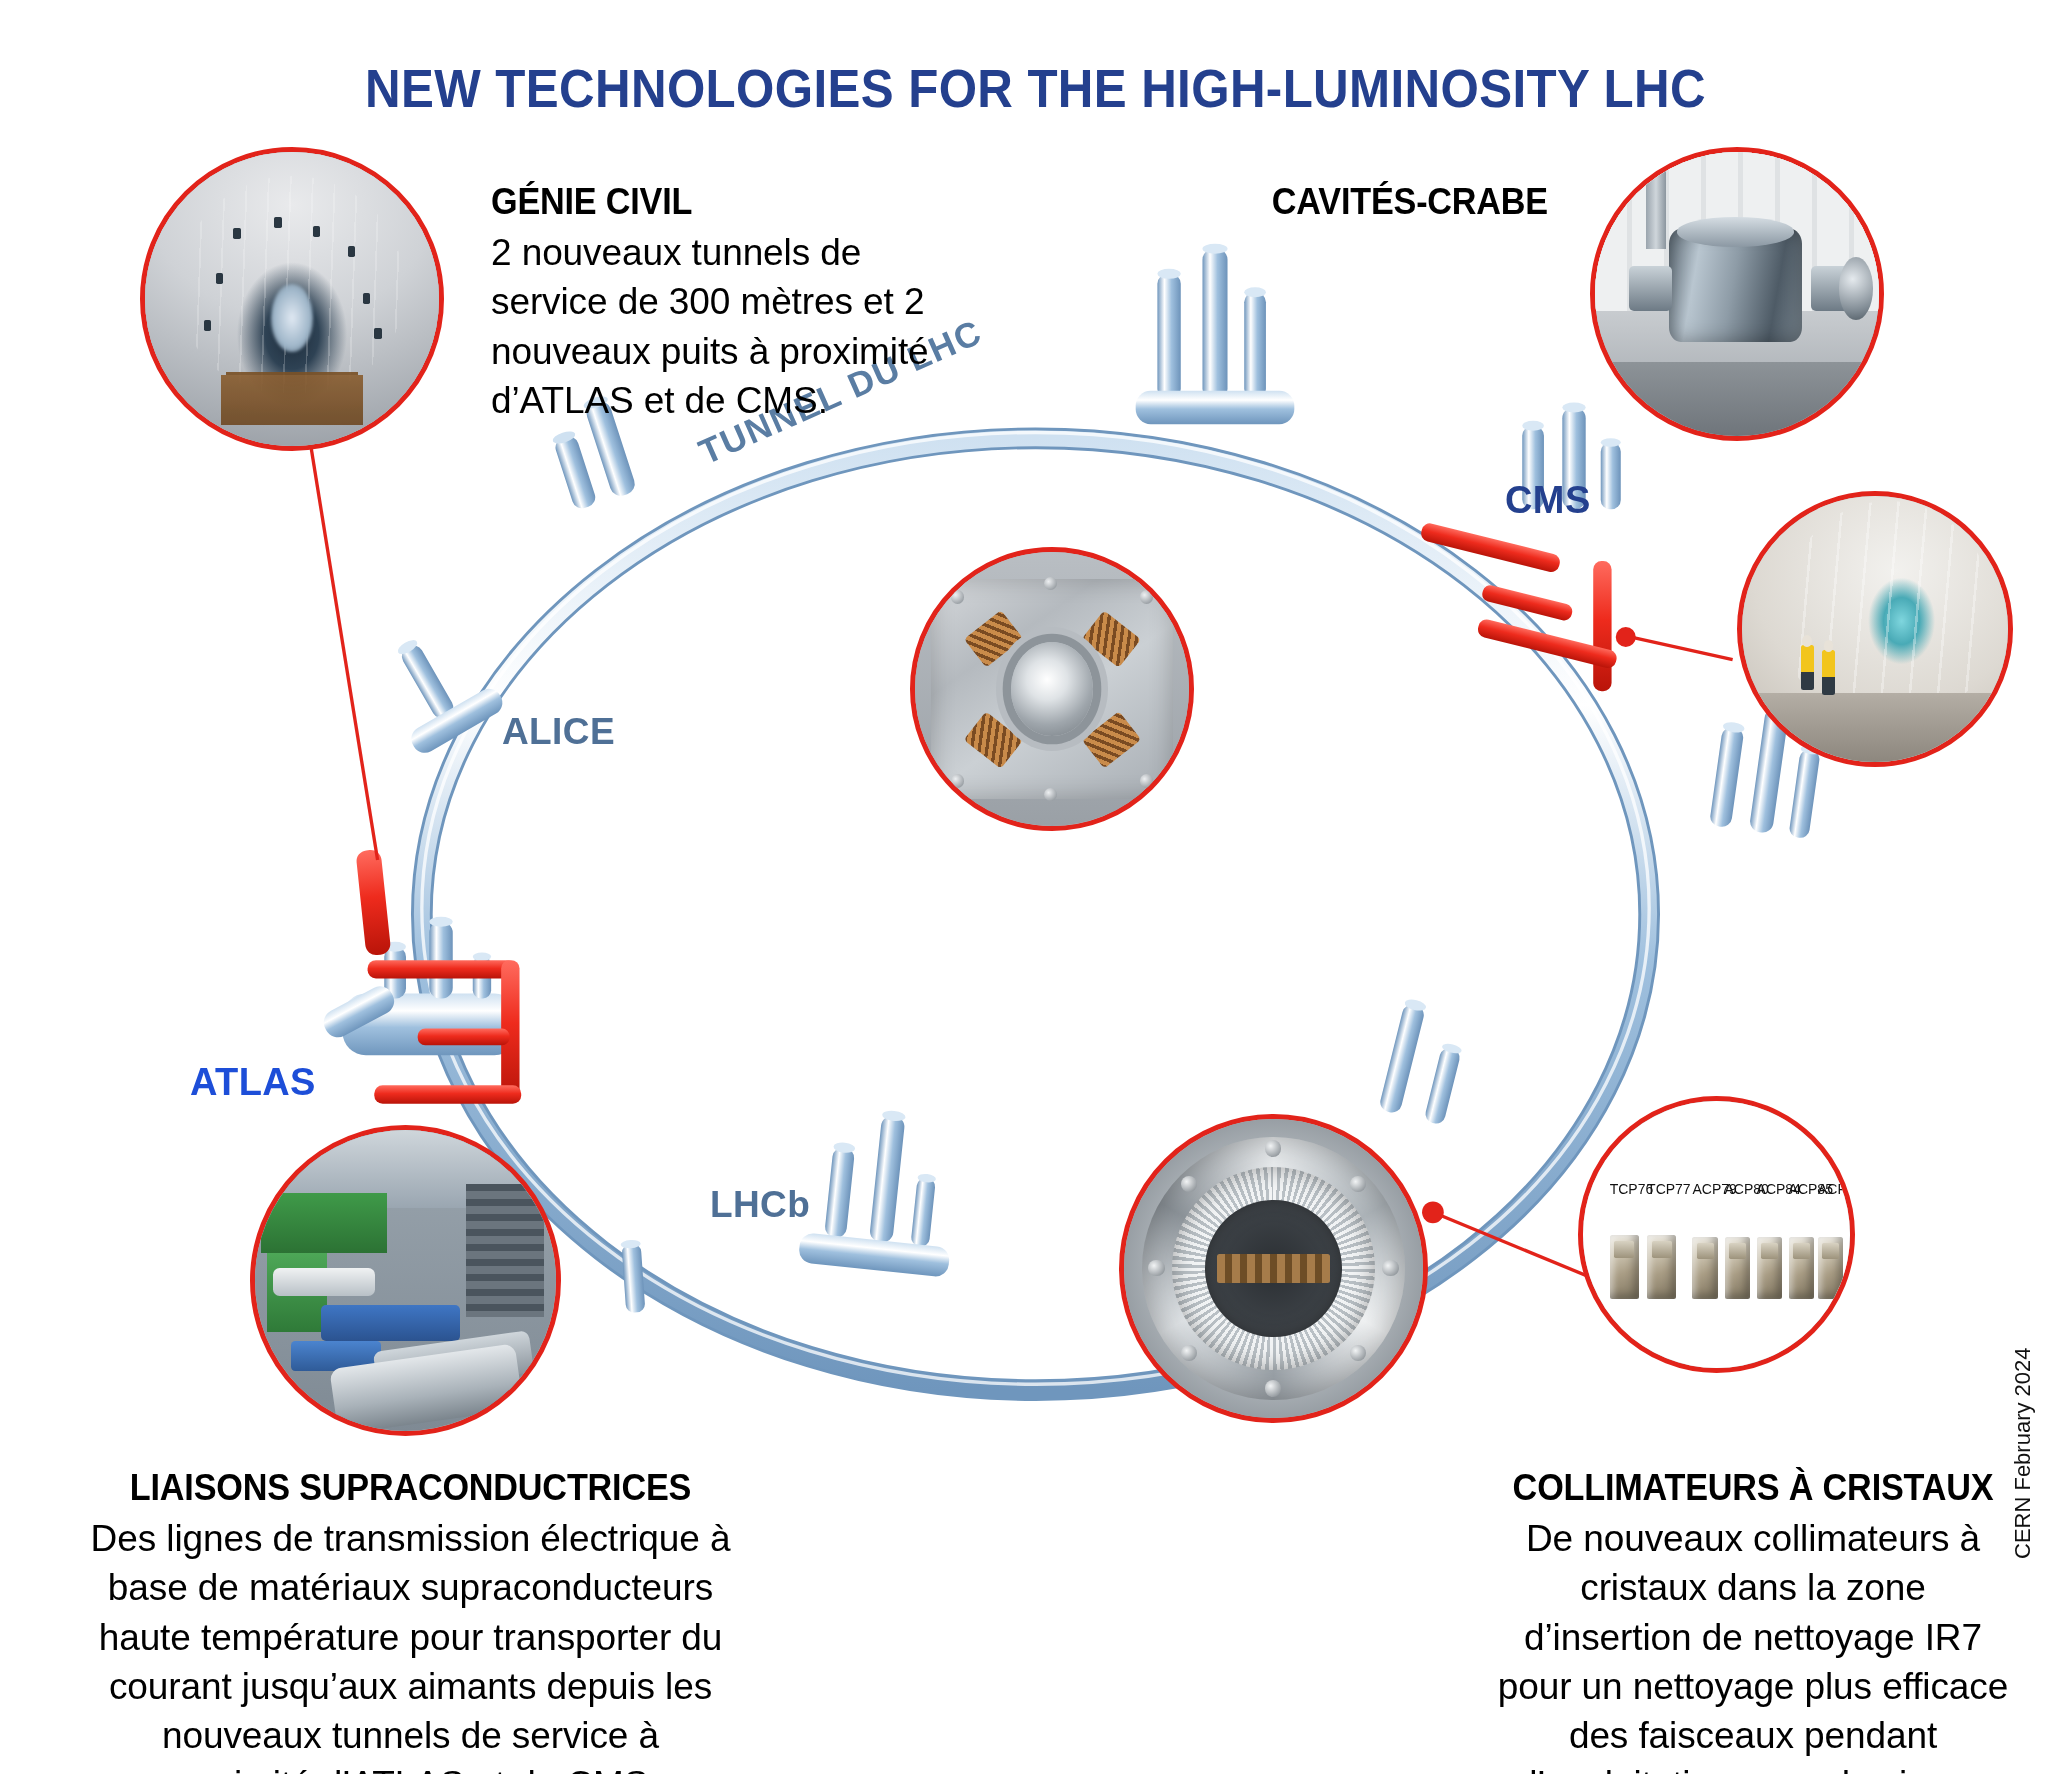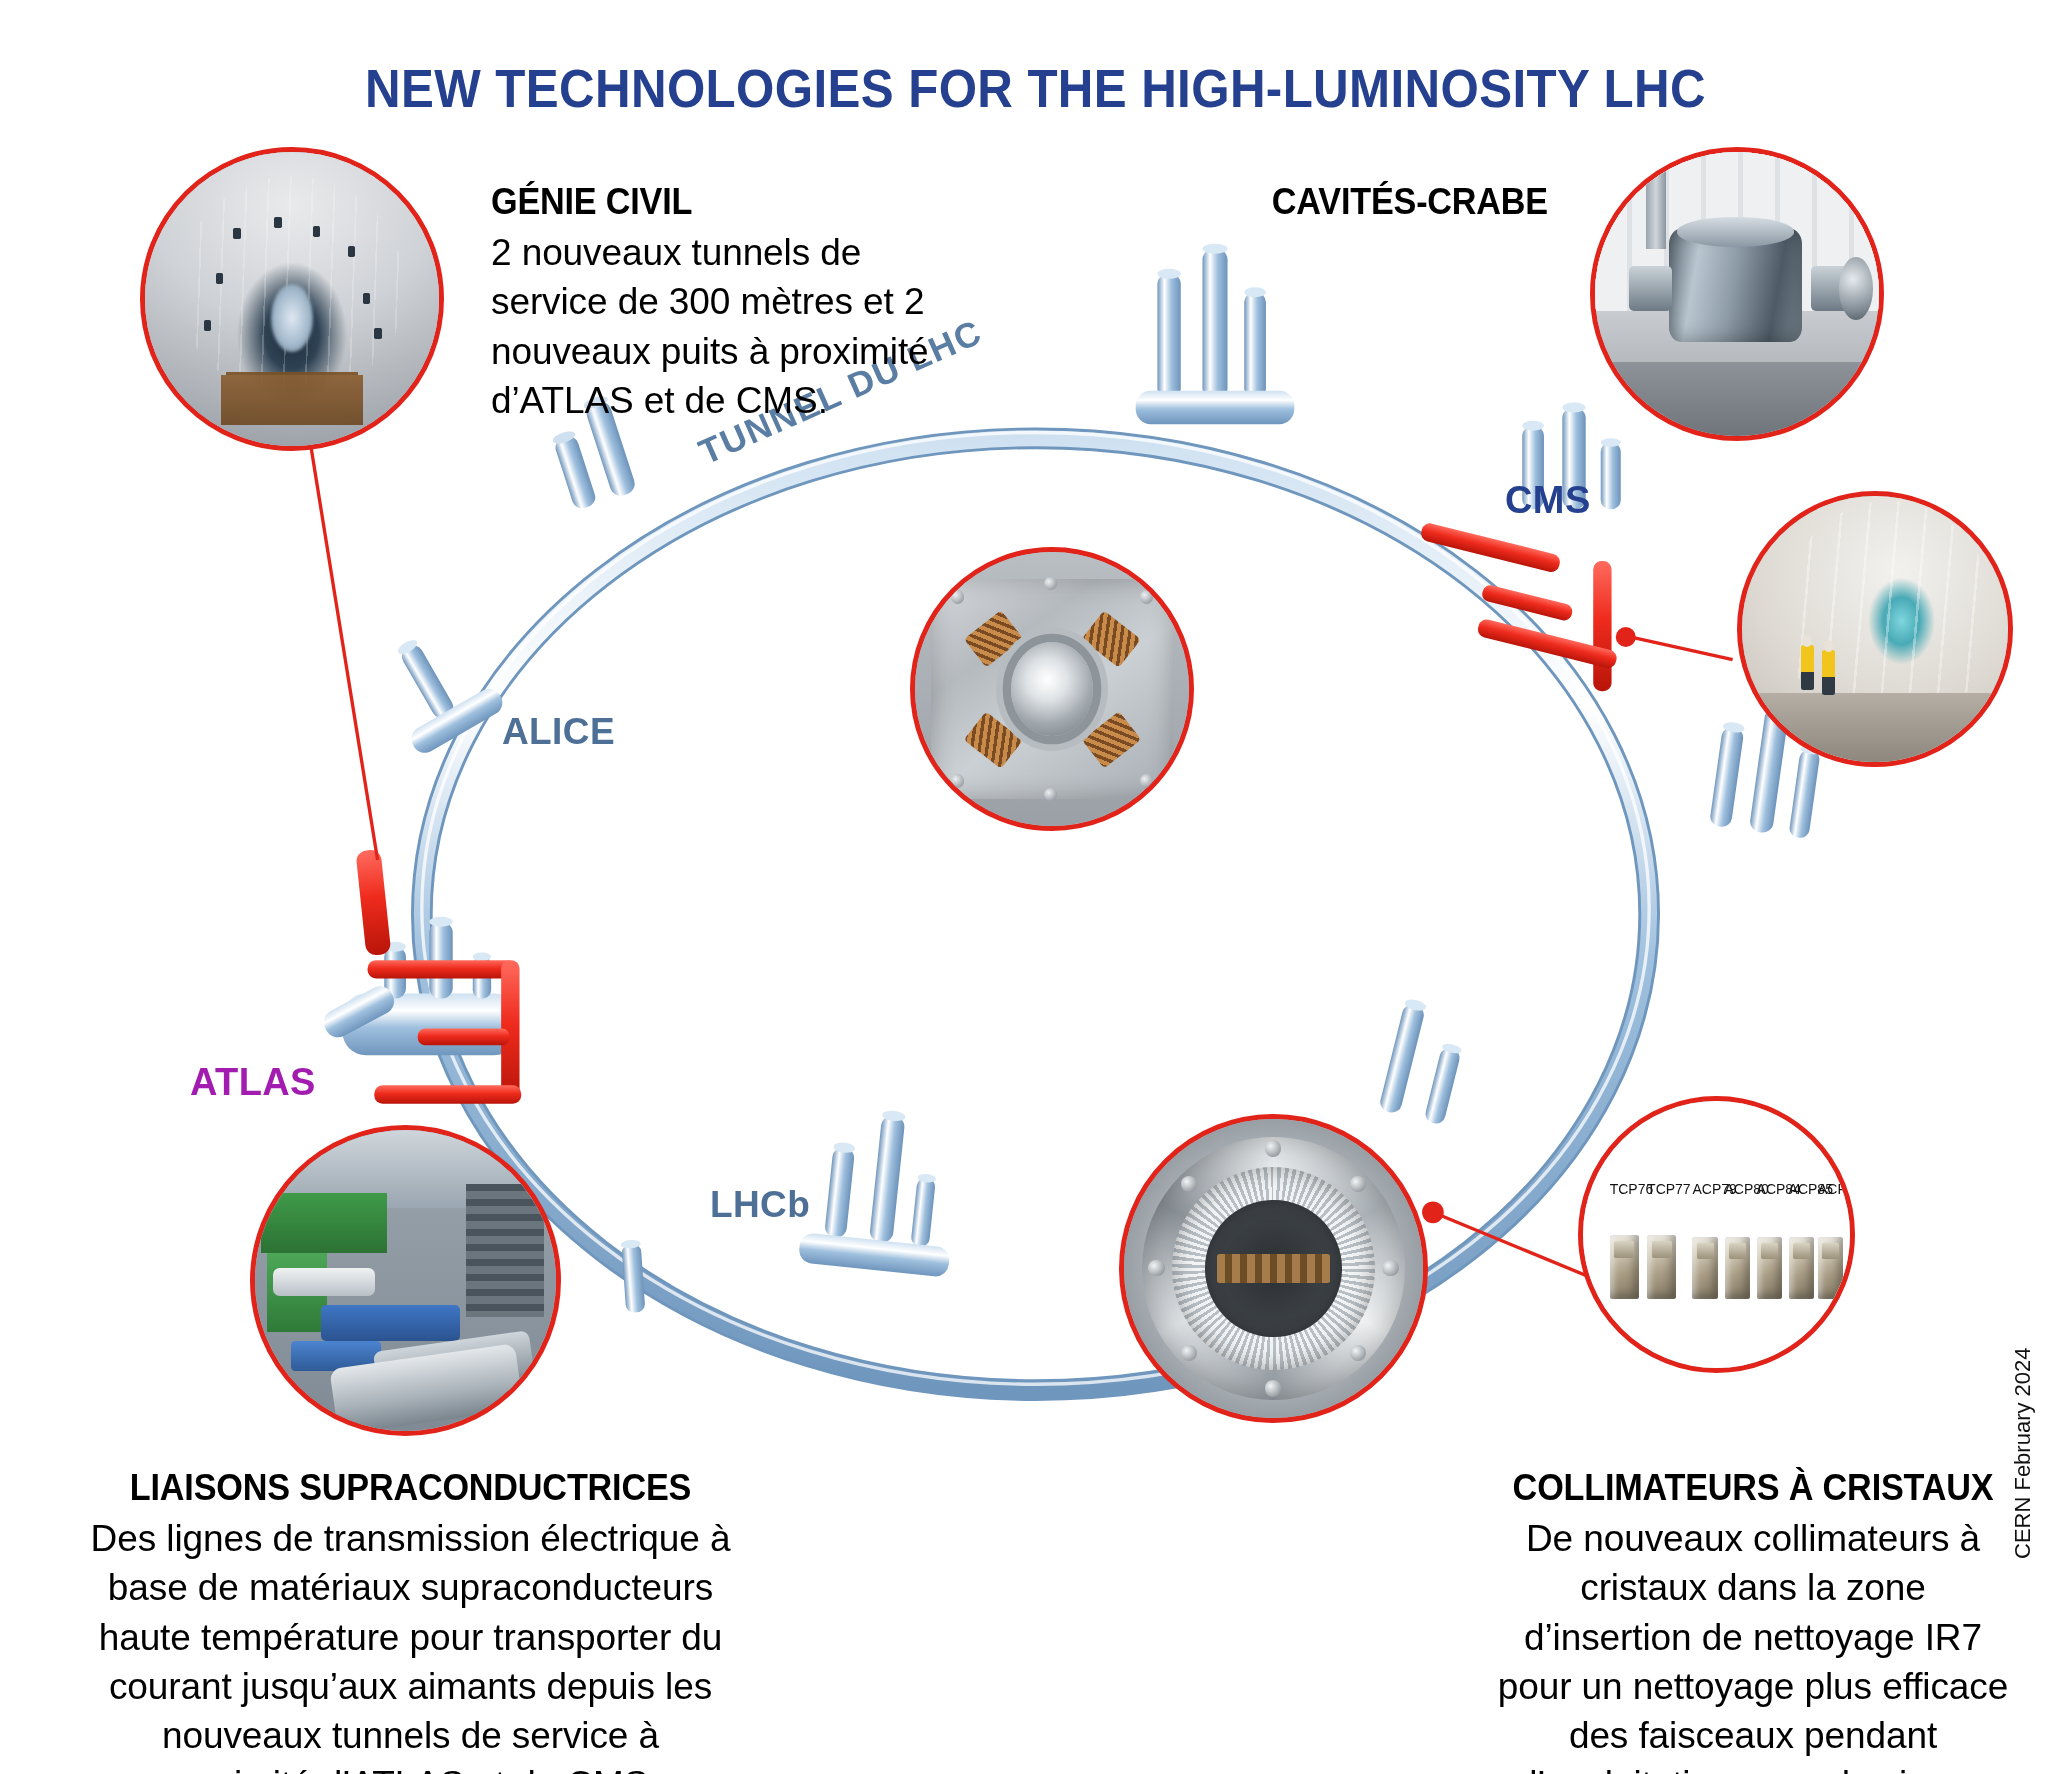--- a/index.html
+++ b/index.html
@@ -68,21 +68,21 @@
   #blk-liaison { left: 90px;  top: 1468px; width: 641px; }
   #blk-collim  { left: 975px; top: 1468px; width: 501px; }
   #blk-cristal { left: 1494px; top: 1468px; width: 518px; }
 
   
   .ringlabel {
     position: absolute;
     font-weight: bold;
     white-space: nowrap;
   }
-  #lbl-atlas { left: 190px;  top: 1061px; font-size: 38px; color: #a21caf; letter-spacing: 0.4px; }
+  #lbl-atlas { left: 190px;  top: 1061px; font-size: 38px; color: #1d4ed8; letter-spacing: 0.4px; }
   #lbl-cms   { left: 1505px; top: 479px;  font-size: 38px; color: #24408e; letter-spacing: 0.4px; }
   #lbl-alice { left: 502px;  top: 711px;  font-size: 37px; color: #4f7096; letter-spacing: 0.4px; }
   #lbl-lhcb  { left: 710px;  top: 1184px; font-size: 37px; color: #4f7096; letter-spacing: 0.4px; }
   #lbl-tunnel {
     left: 701px; top: 434px;
     font-size: 35px; color: #5a7da3; letter-spacing: 1.7px;
     transform: rotate(-24deg);
     transform-origin: left center;
   }
 

